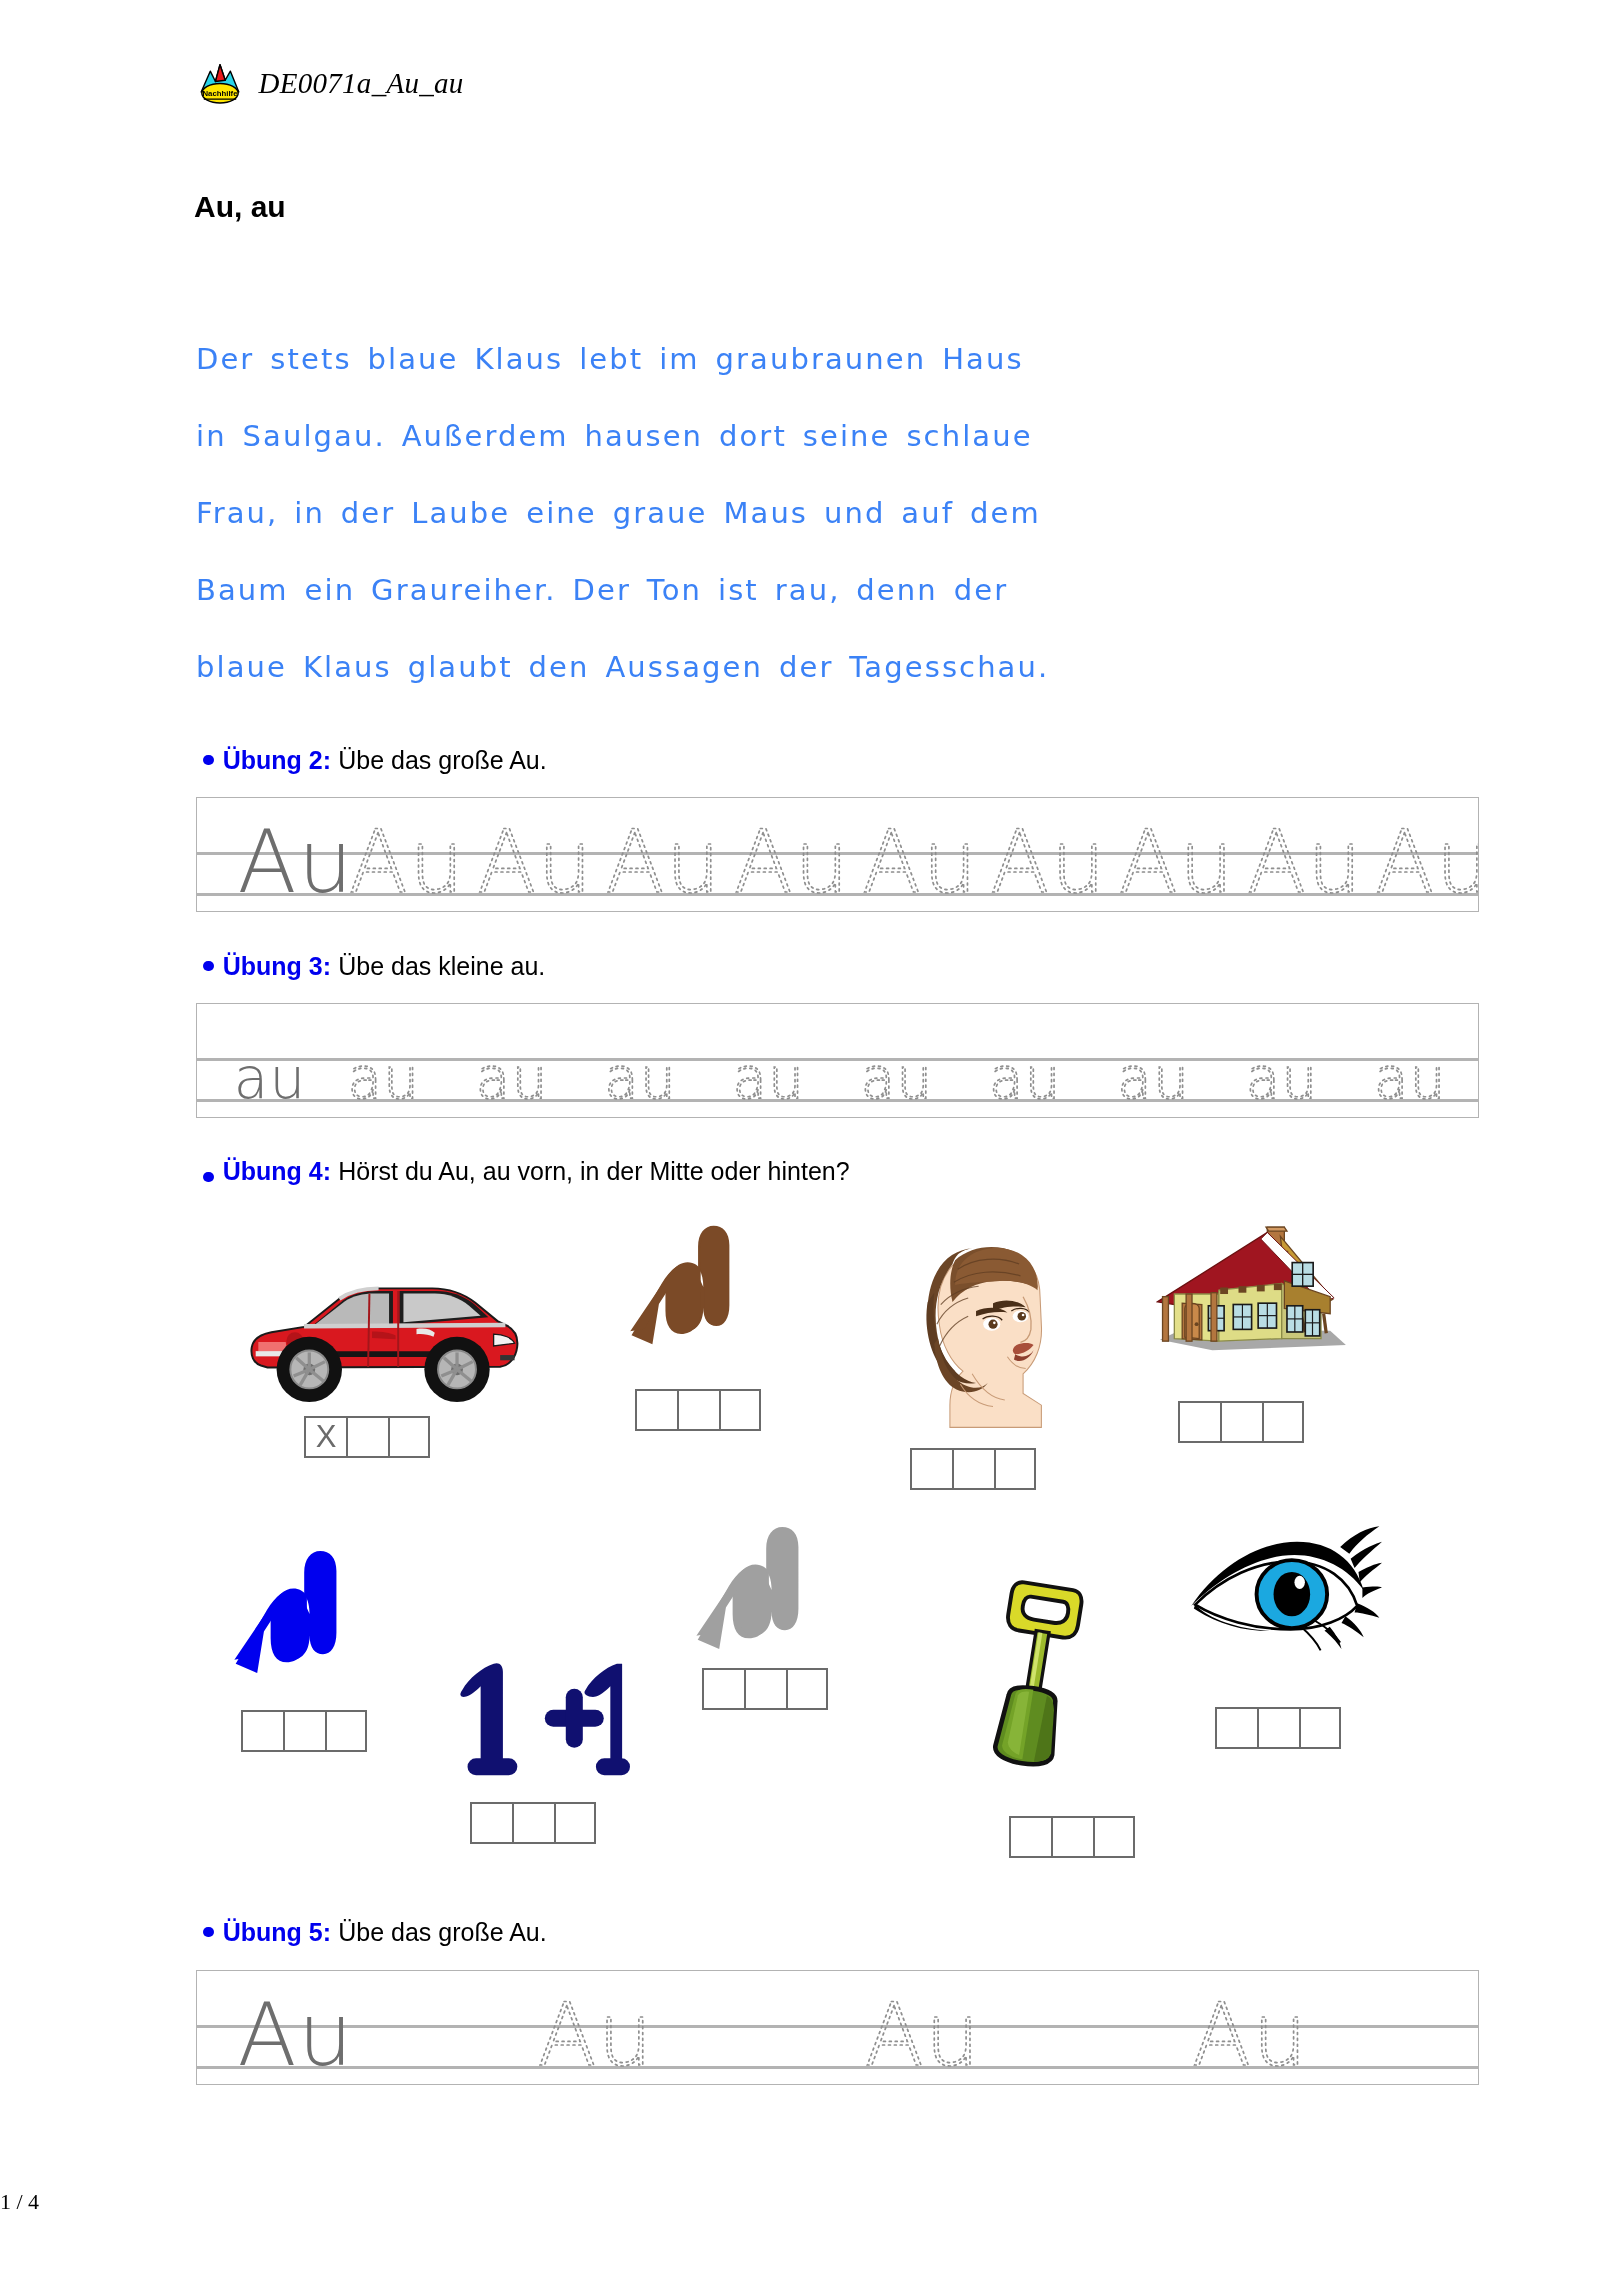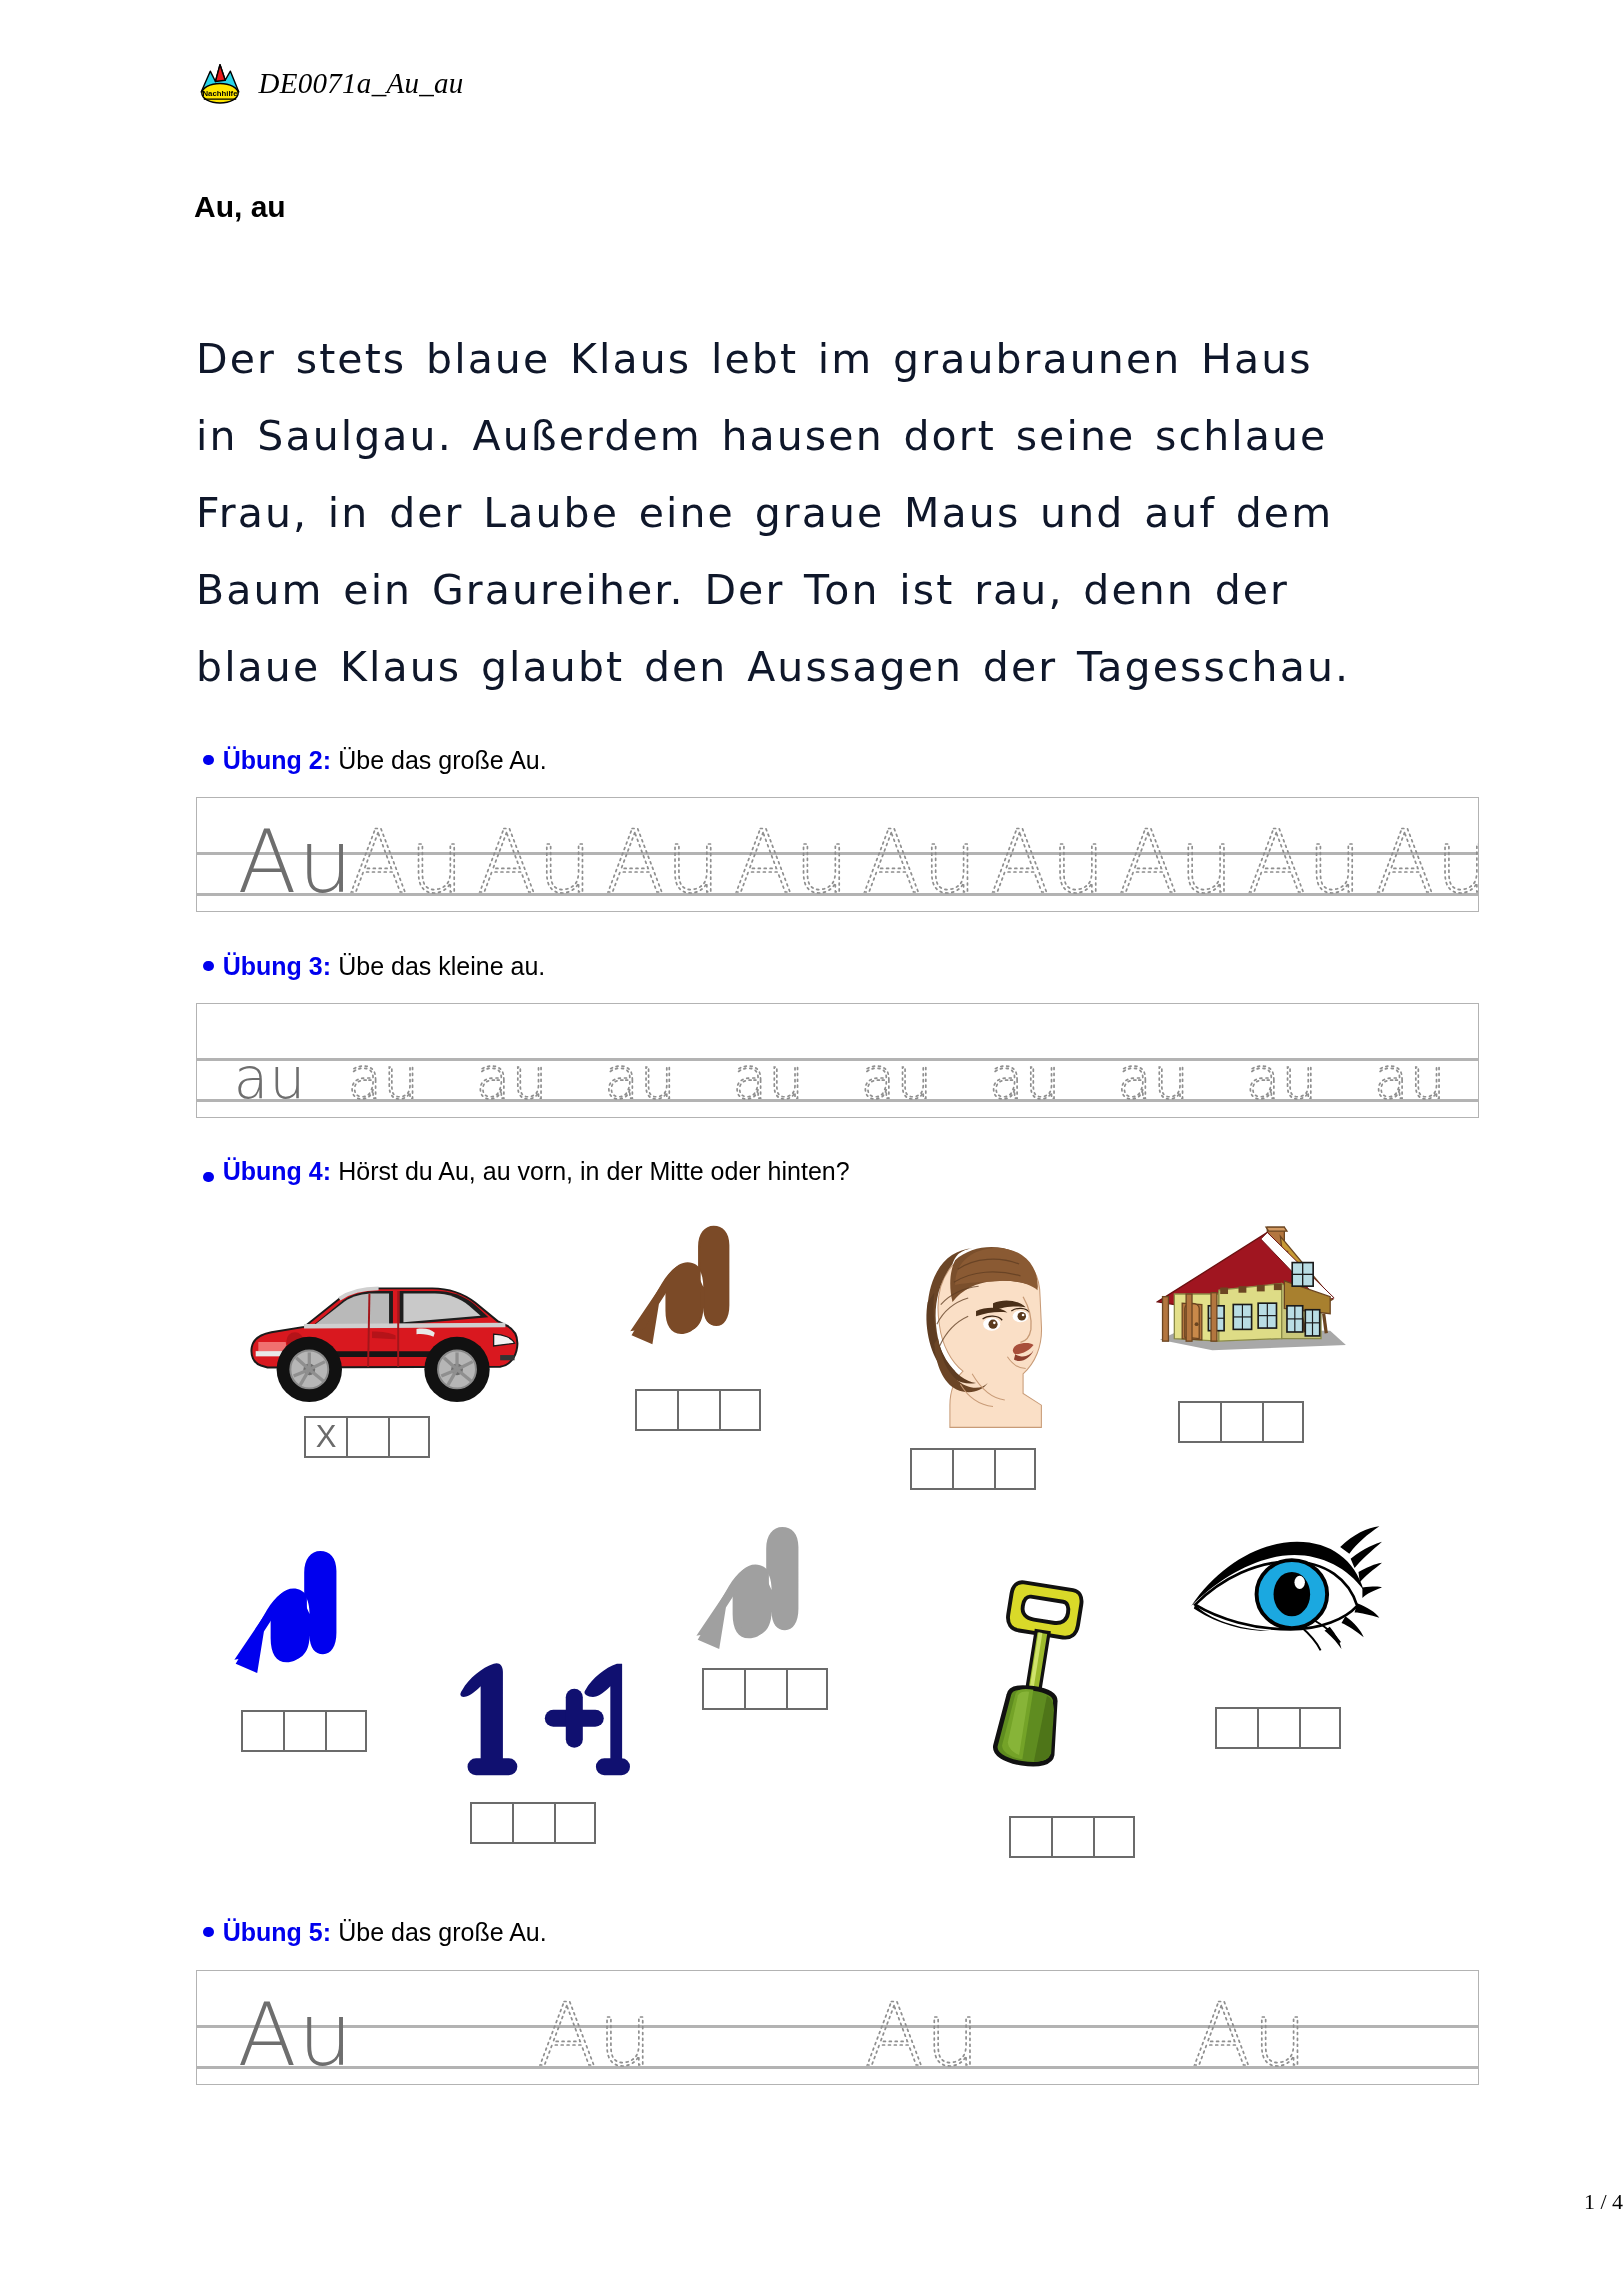--- a/index.html
+++ b/index.html
@@ -30,21 +30,21 @@
   .ex .dot{
     display:inline-block;width:10.5px;height:10.5px;border-radius:50%;
     background:#0000ee;margin-right:9.2px;position:relative;top:-3.9px;flex:none;
   }
   .ex .lbl{color:#0000ee;font-weight:bold;font-size:25px;margin-right:7.2px;}
   .ex .txt{color:#000;font-size:25px;}
 
   
   .bluetext{
     position:absolute;left:196px;top:321px;width:1283px;
-    color:#0f172a;font-size:41px;line-height:77px;
+    color:#3b82f6;font-size:29px;line-height:77px;
     letter-spacing:2.1px;word-spacing:4.6px;
     font-family:"DejaVu Sans",sans-serif;font-weight:400;
   }
   .bluetext .ln{display:block;white-space:nowrap;}
 
   
   .writing{position:absolute;border:1.3px solid #b3b3b3;box-sizing:border-box;background:#fff;}
   .writing .rule{position:absolute;left:0;right:0;height:3.3px;background:#b3b3b3;}
   .writing .glyphrow{position:absolute;left:0;right:0;top:0;bottom:0;overflow:hidden;text-align:right;}
 
@@ -57,21 +57,21 @@
   .answer .cell{
     width:42px;height:42px;box-sizing:border-box;
     border:2.6px solid #6b6b6b;border-right-width:0;background:#fff;
     display:flex;align-items:center;justify-content:center;
     font-size:31px;color:#6b6b6b;font-family:"Liberation Sans",sans-serif;
   }
   .answer .cell:last-child{border-right-width:2.6px;}
 
   
   .footer{
-    position:absolute;left:0;right:0;top:2189px;text-align:right;
+    position:absolute;left:0;right:0;top:2189px;text-align:left;
     font-family:"Liberation Serif",serif;font-size:22px;color:#000;
   }
 </style>
 </head>
 <body>
 
 <div class="page">
 
   <div class="header">
     <span>

